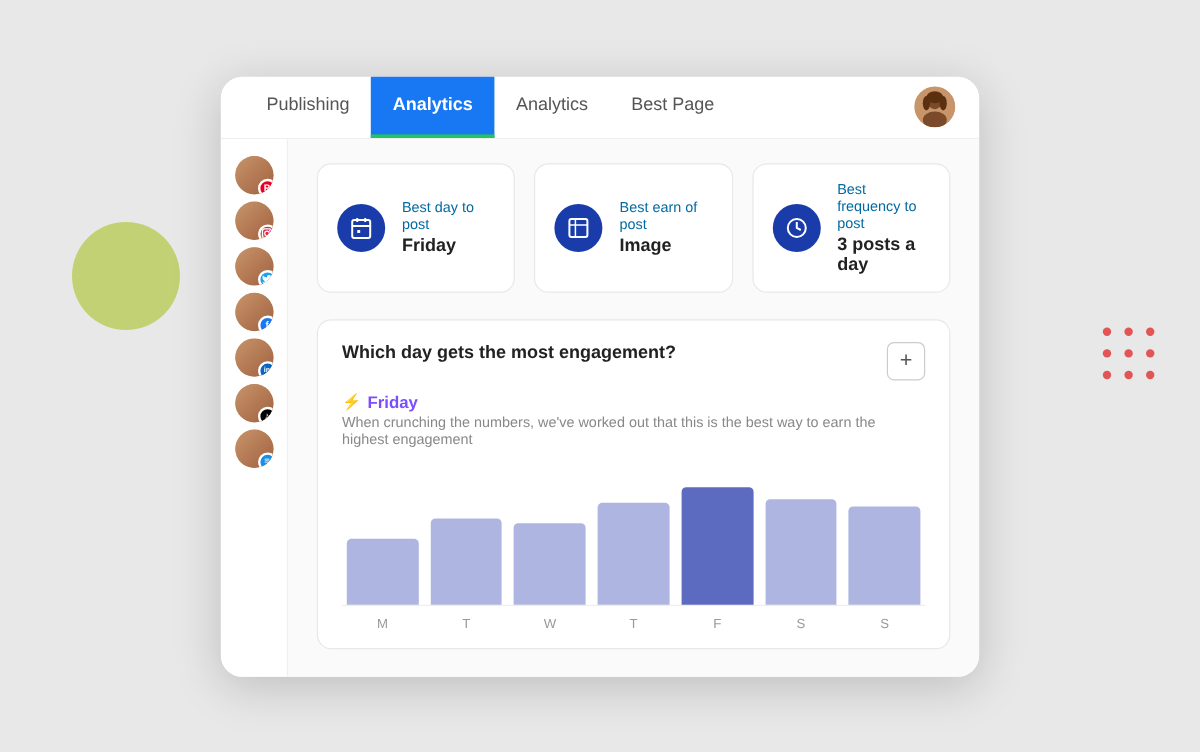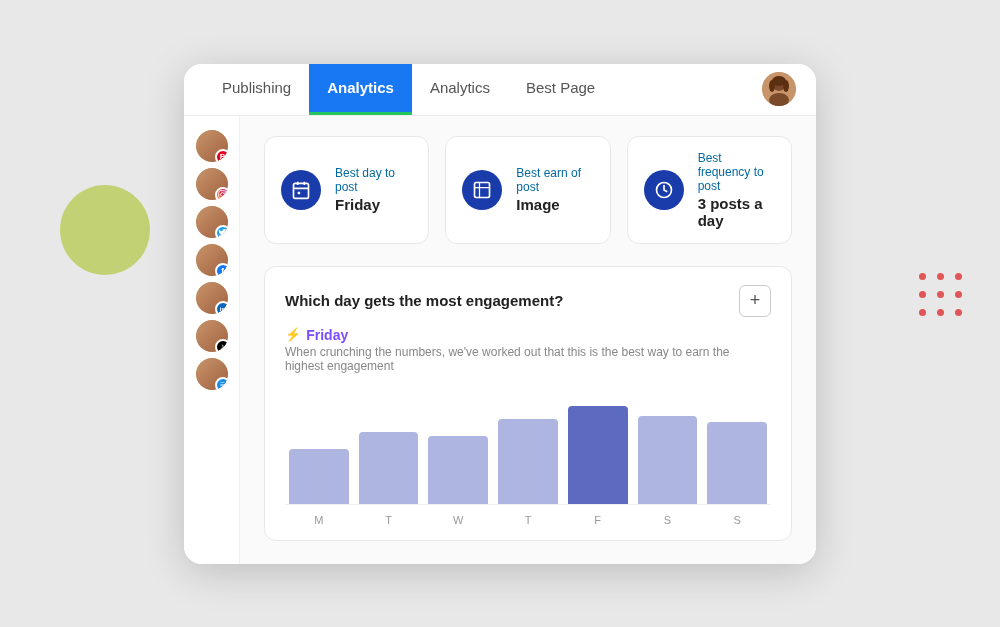--- a/index.html
+++ b/index.html
@@ -229,21 +229,21 @@
     .chart-section {
       background: #fff;
       border: 1px solid #e8e8e8;
       border-radius: 12px;
       padding: 18px 20px 14px;
       position: relative;
     }
     .chart-header {
       display: flex;
       justify-content: space-between;
-      align-items: center;
+      align-items: flex-start;
       margin-bottom: 10px;
     }
     .chart-title {
       font-size: 15px;
       font-weight: 600;
       color: #222;
     }
     .plus-btn {
       width: 32px;
       height: 32px;

